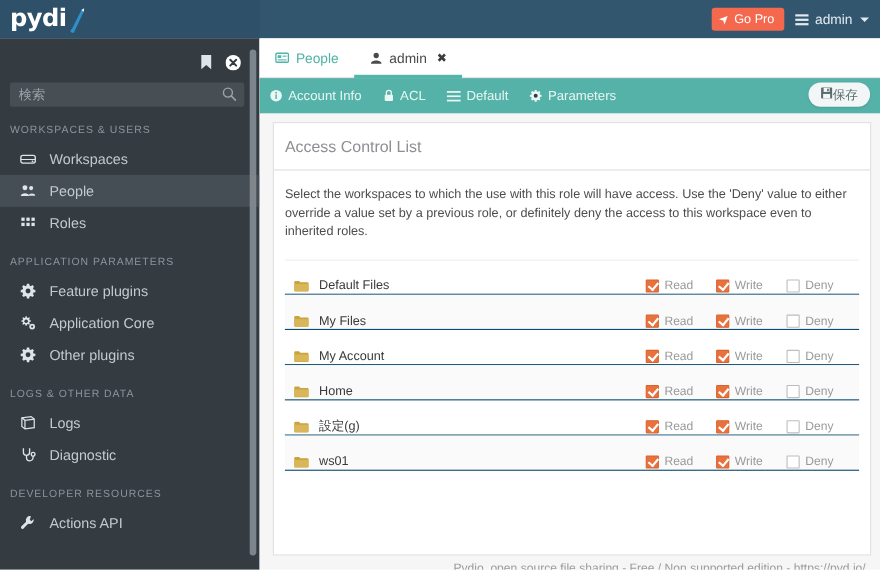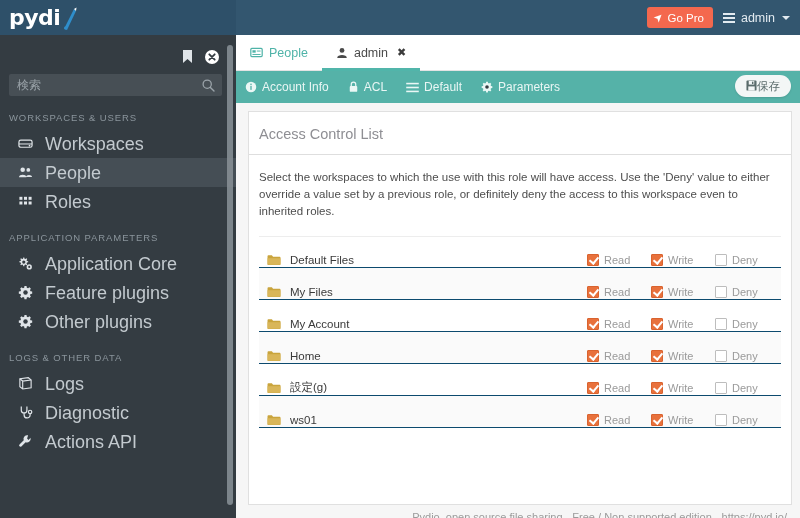--- a/index.html
+++ b/index.html
@@ -91,21 +91,21 @@
   .search-box input::placeholder { color: #9aa3a9; }
   .search-icon { position: absolute; right: 7px; top: 4px; }
 
   .sb-section {
     color: #8b959c; font-size: 9.5px; letter-spacing: 0.9px;
     padding: 16px 0 6px 9px; text-transform: uppercase;
   }
   .sb-item {
     display: flex; align-items: center; gap: 11px;
     height: 29px; padding-left: 16px; cursor: pointer;
-    color: #c3cacf; font-size: 18px;
+    color: #c3cacf; font-size: 13px;
   }
   .sb-item.active { background: #454e55; }
   .sb-icon {
     width: 18px; display: flex; align-items: center; justify-content: center;
     color: #dfe4e8;
   }
   .sb-label { line-height: 1; }
 
   .sb-scroll {
     position: absolute; right: 3px; top: 10px;
@@ -308,46 +308,46 @@
                 <rect x="11.3" y="8" width="3.2" height="3.2"></rect>
               </g>
             </svg>
           </span>
           <span class="sb-label">Roles</span>
         </div>
         <div class="sb-section">APPLICATION PARAMETERS</div>
         <div class="sb-item">
           <span class="sb-icon">
             <svg width="15" height="15" viewBox="0 0 16 16">
+              <path d="M6.9 1 h2.2 l.32 1.8 1.3.55 1.5-1 1.55 1.55-1 1.5.55 1.3 1.8.32 v2.2 l-1.8.32-.55 1.3 1 1.5-1.55 1.55-1.5-1-1.3.55-.32 1.8h-2.2l-.32-1.8-1.3-.55-1.5 1-1.55-1.55 1-1.5-.55-1.3-1.8-.32v-2.2l1.8-.32.55-1.3-1-1.5 1.55-1.55 1.5 1 1.3-.55z" fill="#dfe4e8"></path>
+              <circle cx="8" cy="8" r="2.4" fill="#343c42"></circle>
+            </svg>
+          </span>
+          <span class="sb-label">Feature plugins</span>
+        </div>
+        <div class="sb-item">
+          <span class="sb-icon">
+            <svg width="15" height="15" viewBox="0 0 16 16">
               <g fill="#dfe4e8">
                 <path d="M5.6 1.5 l1.1 0 .25 1.3 1 .45 1.1-.75.8.8-.75 1.1.45 1 1.3.25 0 1.1-1.3.25-.45 1 .75 1.1-.8.8-1.1-.75-1 .45-.25 1.3-1.1 0-.25-1.3-1-.45-1.1.75-.8-.8.75-1.1-.45-1-1.3-.25 0-1.1 1.3-.25.45-1-.75-1.1.8-.8 1.1.75 1-.45z"></path>
                 <circle cx="6.15" cy="6.5" r="1.7" fill="#343c42"></circle>
                 <circle cx="12" cy="11.6" r="2.8"></circle>
                 <circle cx="12" cy="11.6" r="1.1" fill="#343c42"></circle>
               </g>
             </svg>
           </span>
           <span class="sb-label">Application Core</span>
         </div>
         <div class="sb-item">
           <span class="sb-icon">
             <svg width="15" height="15" viewBox="0 0 16 16">
               <path d="M6.9 1 h2.2 l.32 1.8 1.3.55 1.5-1 1.55 1.55-1 1.5.55 1.3 1.8.32 v2.2 l-1.8.32-.55 1.3 1 1.5-1.55 1.55-1.5-1-1.3.55-.32 1.8h-2.2l-.32-1.8-1.3-.55-1.5 1-1.55-1.55 1-1.5-.55-1.3-1.8-.32v-2.2l1.8-.32.55-1.3-1-1.5 1.55-1.55 1.5 1 1.3-.55z" fill="#dfe4e8"></path>
               <circle cx="8" cy="8" r="2.4" fill="#343c42"></circle>
             </svg>
           </span>
-          <span class="sb-label">Feature plugins</span>
-        </div>
-        <div class="sb-item">
-          <span class="sb-icon">
-            <svg width="15" height="15" viewBox="0 0 16 16">
-              <path d="M6.9 1 h2.2 l.32 1.8 1.3.55 1.5-1 1.55 1.55-1 1.5.55 1.3 1.8.32 v2.2 l-1.8.32-.55 1.3 1 1.5-1.55 1.55-1.5-1-1.3.55-.32 1.8h-2.2l-.32-1.8-1.3-.55-1.5 1-1.55-1.55 1-1.5-.55-1.3-1.8-.32v-2.2l1.8-.32.55-1.3-1-1.5 1.55-1.55 1.5 1 1.3-.55z" fill="#dfe4e8"></path>
-              <circle cx="8" cy="8" r="2.4" fill="#343c42"></circle>
-            </svg>
-          </span>
           <span class="sb-label">Other plugins</span>
         </div>
         <div class="sb-section">LOGS &amp; OTHER DATA</div>
         <div class="sb-item">
           <span class="sb-icon">
             <svg width="15" height="15" viewBox="0 0 16 16">
               <path d="M2 3 L11 1.8 L14 4.2 L14 12.5 L5 13.8 L2 11.4 Z" fill="none" stroke="#dfe4e8" stroke-width="1.2"></path>
               <path d="M2 3 L5 5.4 L14 4.2 M5 5.4 L5 13.8" stroke="#dfe4e8" stroke-width="1.2" fill="none"></path>
             </svg>
           </span>
@@ -356,20 +356,21 @@
         <div class="sb-item">
           <span class="sb-icon">
             <svg width="15" height="15" viewBox="0 0 16 16">
               <path d="M3.5 1.5 v4 a3 3 0 0 0 6 0 v-4" fill="none" stroke="#dfe4e8" stroke-width="1.3"></path>
               <path d="M6.5 8.6 v2 a3.2 3.2 0 0 0 6.4 0 v-1.4" fill="none" stroke="#dfe4e8" stroke-width="1.3"></path>
               <circle cx="12.9" cy="7.4" r="1.8" fill="none" stroke="#dfe4e8" stroke-width="1.3"></circle>
             </svg>
           </span>
           <span class="sb-label">Diagnostic</span>
         </div>
+        <div class="sb-section">DEVELOPER RESOURCES</div>
         <div class="sb-item">
           <span class="sb-icon">
             <svg width="15" height="15" viewBox="0 0 16 16">
               <path d="M10.8 1.4 a4 4 0 0 0-4.7 5.3 L1.6 11.2 a1.4 1.4 0 0 0 2 2 l4.5-4.5 a4 4 0 0 0 5.3-4.7 L11.2 6.3 9.7 4.8 Z" fill="#dfe4e8"></path>
             </svg>
           </span>
           <span class="sb-label">Actions API</span>
         </div>
       </div>
     <div class="sb-scroll"></div>

